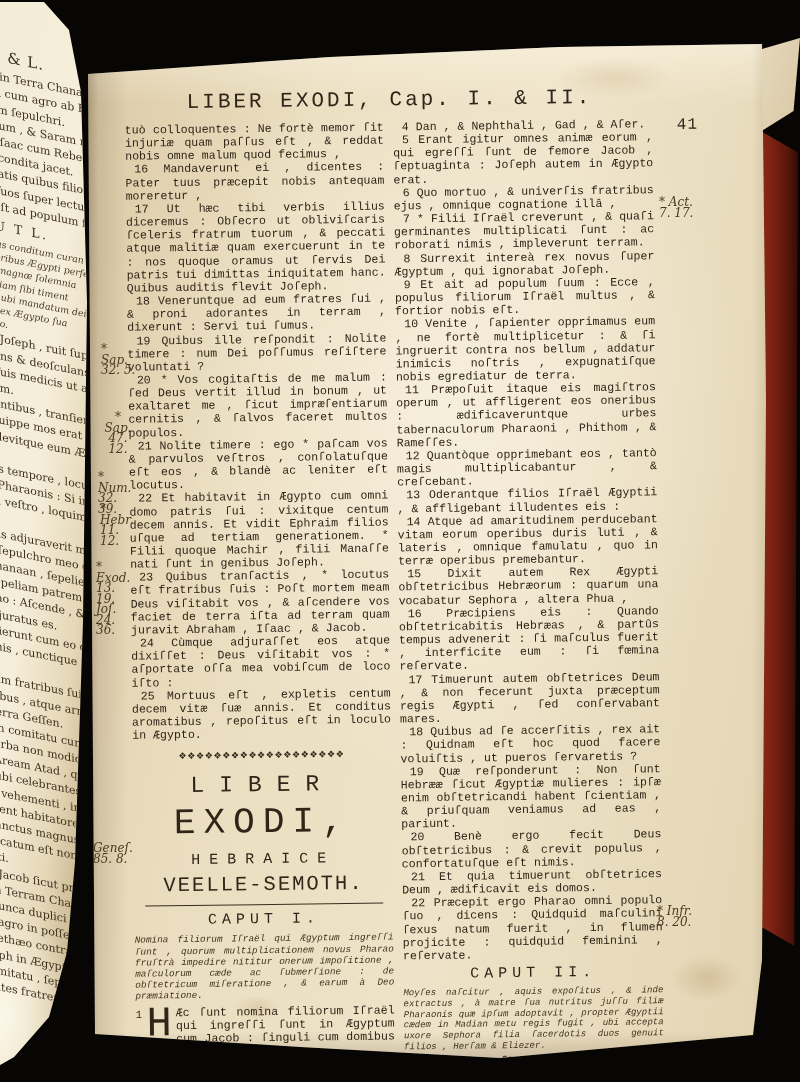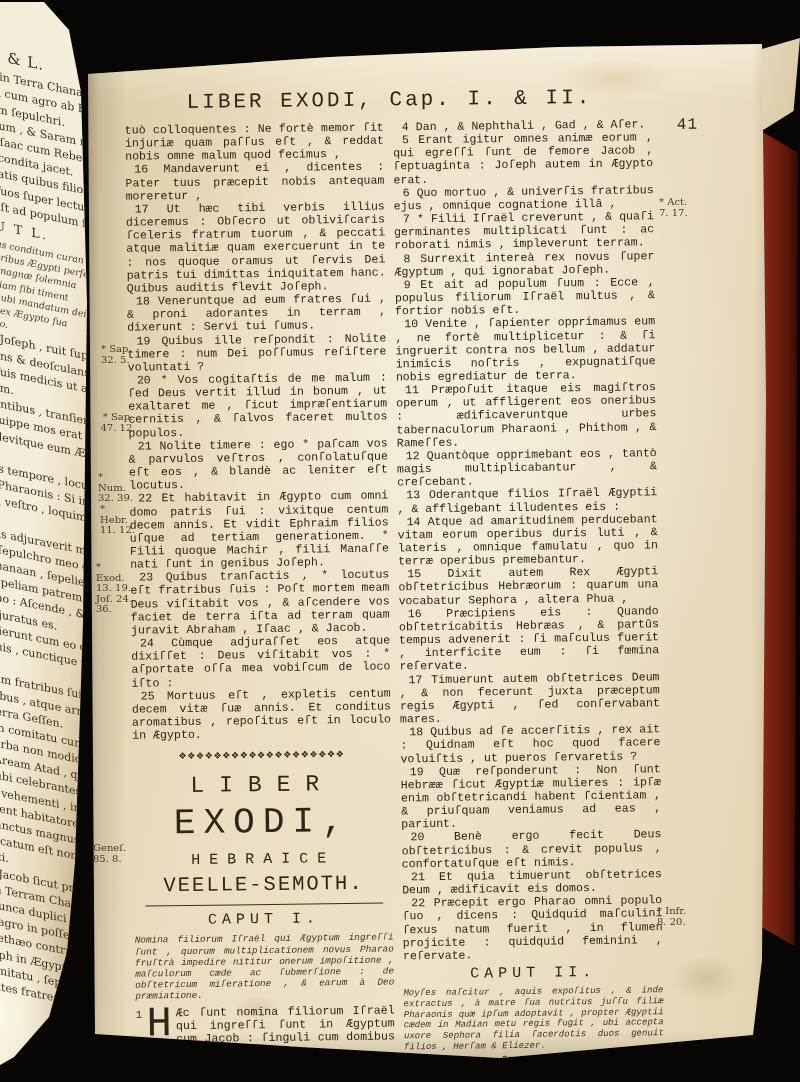--- a/index.html
+++ b/index.html
@@ -68,21 +68,21 @@
   .argument{font-style:italic;font-size:9.4px;line-height:11.2px;text-align:justify;color:#41331f;margin:0 0 4px 0;}
   .argument2{font-style:italic;font-size:9.1px;line-height:10.8px;text-align:justify;color:#41331f;margin:0 0 2px 0;}
 
   .v1{margin:0;text-indent:0;text-align:justify;font-size:11.6px;line-height:13.15px;}
   .vnum{float:left;width:11px;font-size:10.5px;padding-top:2px;}
   .dropcap{float:left;font-size:42px;line-height:34px;padding:1px 4px 0 0;}
   .dropcap2{float:left;font-size:30px;line-height:24px;padding:1px 4px 0 0;}
 
   .signature{text-align:center;font-size:13px;font-style:italic;margin-top:3px;padding-left:40px;}
 
-  .mnote{position:absolute;width:36px;font-size:10px;line-height:10.5px;color:#4a3a22;z-index:5;}
+  .mnote{position:absolute;width:36px;font-size:12px;line-height:10.5px;font-style:italic;color:#4a3a22;z-index:5;}
 </style>
 </head>
 <body>
 
 <div class="stage">
 
   <div class="binding"></div>
   <div class="page-corner"></div>
 
   <div class="left-page">

